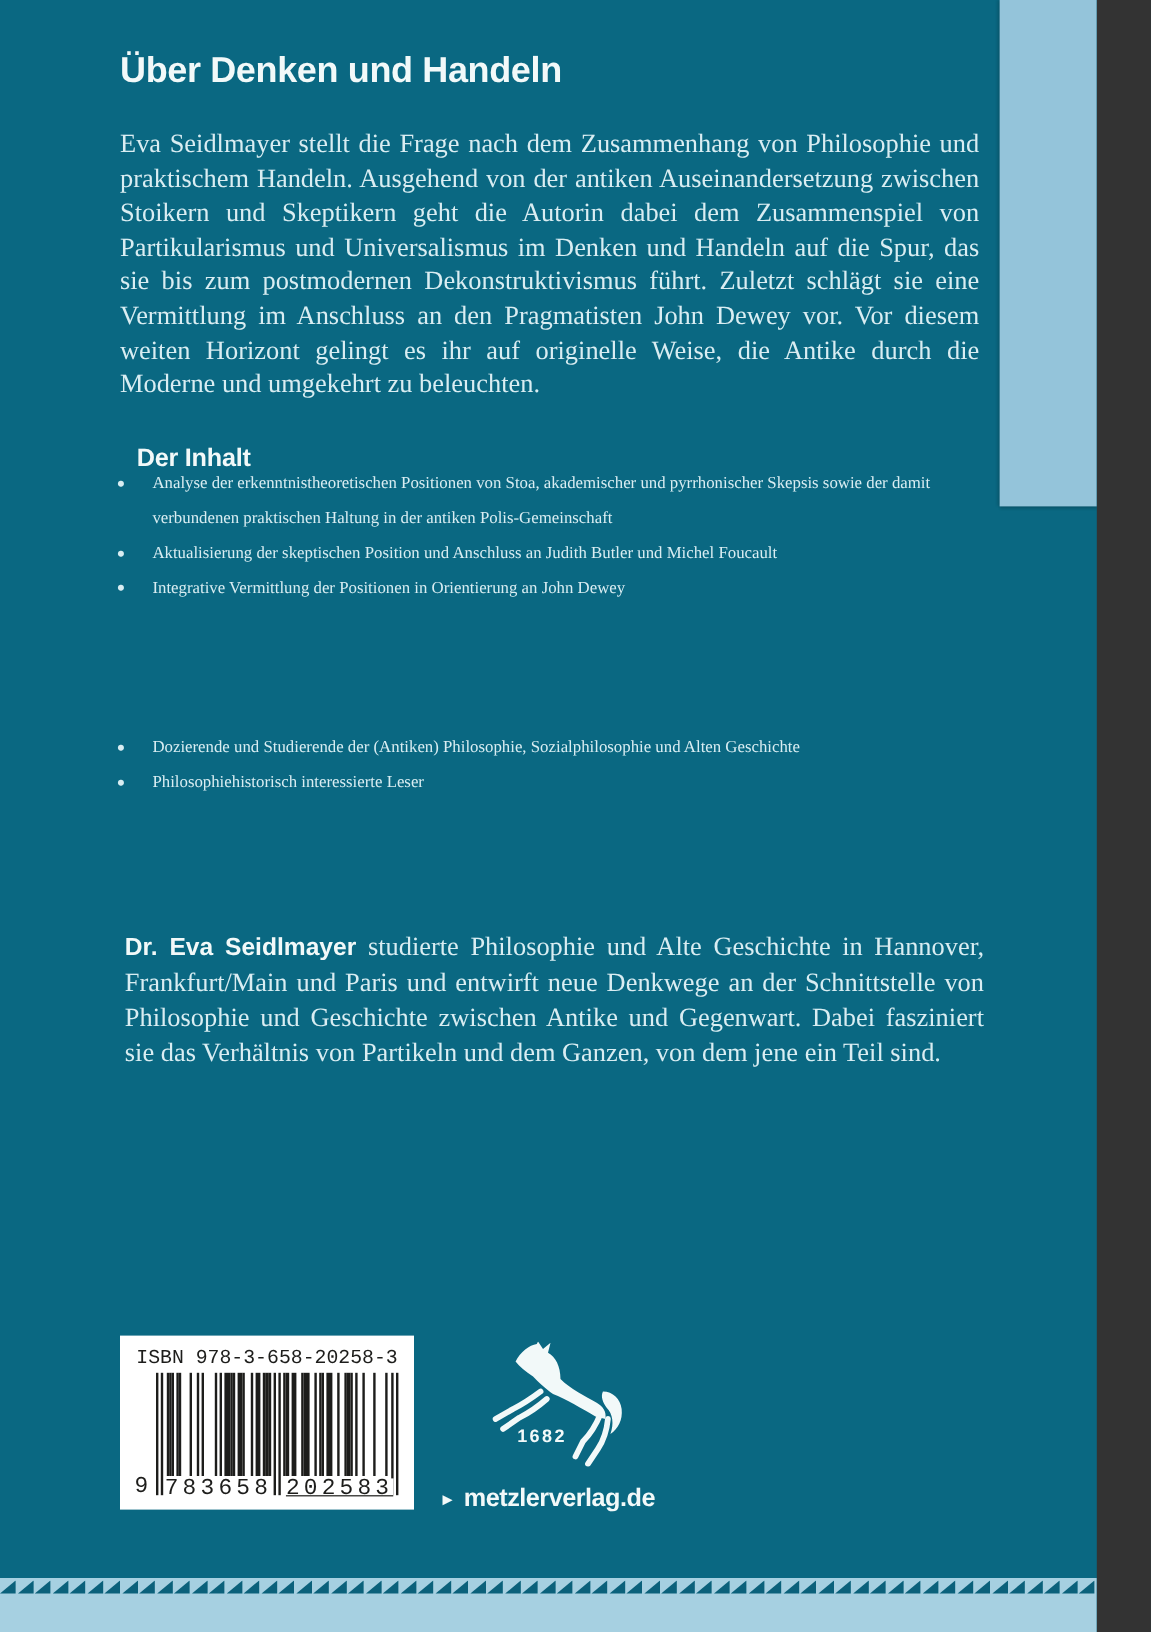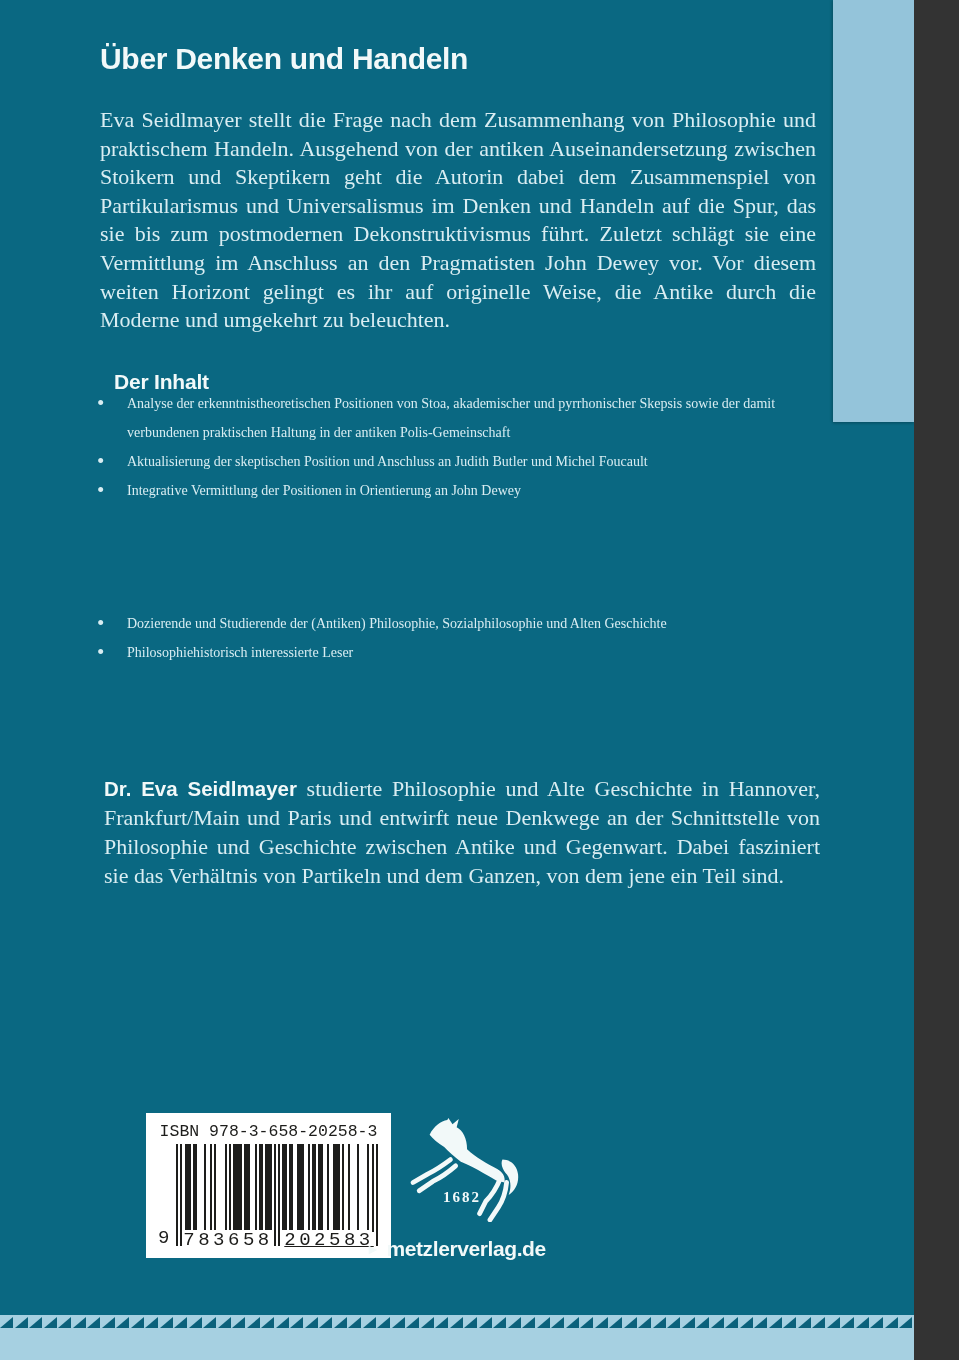--- a/index.html
+++ b/index.html
@@ -50,21 +50,21 @@
     top:770px; margin:4px;
     color:var(--body-text); font-size:22px; line-height:29px; text-align:justify;
   }
   .author-name{
     font-family:"Liberation Sans", sans-serif; font-weight:bold;
     font-size:20.5px; color:var(--heading);
   }
   
   .isbn-box{
     position:absolute; left:100px; top:1113px; width:245px; height:145px;
-    background:var(--box); box-sizing:border-box; padding:9px 12px 8px;margin-left:46px;
+    background:var(--box); box-sizing:border-box; padding:9px 12px 8px;
   }
   .isbn-label{
     font-family:"Liberation Mono", monospace; font-size:16.5px;
     color:var(--bar); text-align:center; white-space:nowrap;
   }
   .barcode{position:relative; height:102px; margin-top:3px;}
   .bars{position:absolute; left:18px; right:1px; top:0; height:100%; display:flex;}
   .m{flex:1 0 0;}
   .m.b{background:var(--bar); height:84%;}
   .m.b.g{height:100%;}
@@ -72,22 +72,22 @@
     position:absolute; bottom:-3px;
     font-family:"Liberation Mono", monospace; font-size:19px; color:var(--bar);
   }
   .bc-first{left:0;}
   .bc-group{width:90px; text-align:center; letter-spacing:3.5px; background:var(--box); line-height:17px;}
   .bc-left{left:25px;} .bc-right{left:126px;text-decoration:underline;}
   
   .publisher{position:absolute; left:406px; top:1118px; width:120px; height:108px;}
   .horse{position:absolute; left:0; top:0;}
   .logo-year{
-    position:absolute; left:37px; top:71px;
-    font-family:Liberation Serif, serif; font-weight:bold; font-size:15px;
+    position:absolute; left:25px; top:71px;
+    font-family:Liberation Sans, sans-serif; font-weight:bold; font-size:15px;
     letter-spacing:2px; color:var(--heading);
   }
   .website{
     position:absolute; left:366px; top:1237px;
     display:flex; align-items:center; gap:7px;
     font-family:"Liberation Sans", sans-serif; font-weight:bold;
     font-size:21px; letter-spacing:-0.4px; color:var(--heading);
   }
   .website .arrow{font-size:14px; line-height:1;}
   

